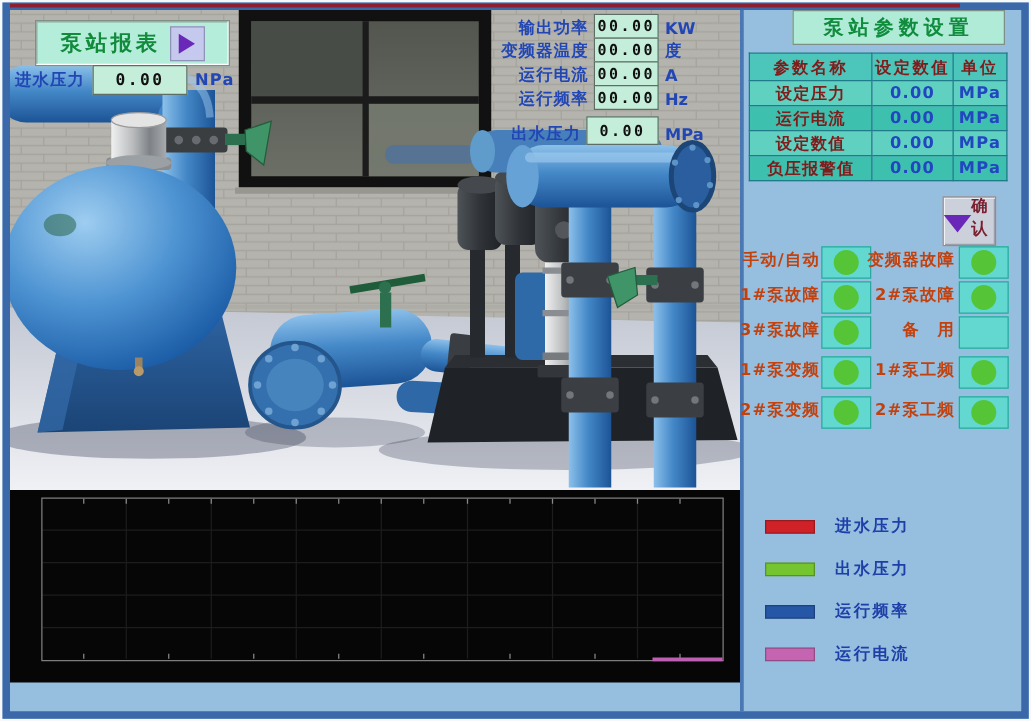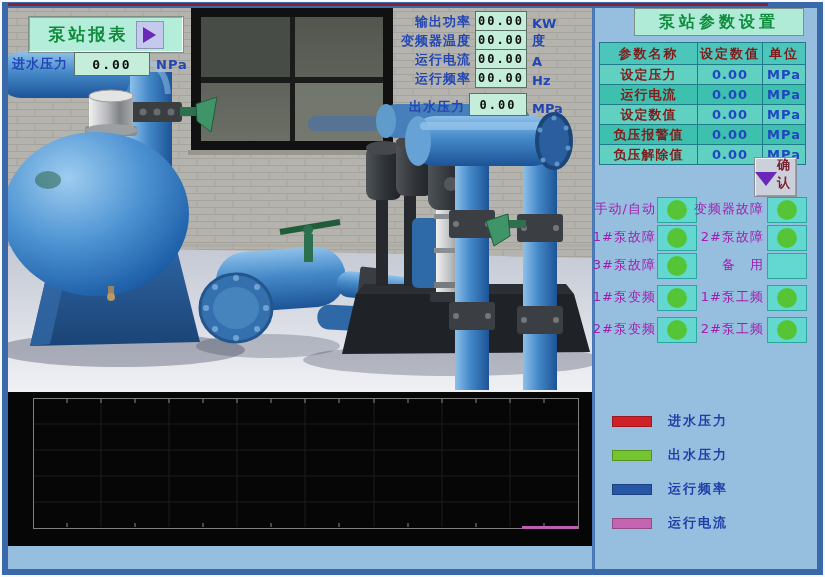--- a/index.html
+++ b/index.html
@@ -42,21 +42,21 @@
   table.params .c-unit{width:42px;font-family:Liberation Mono, monospace;}
   table.params tr.odd td{background:#60d1c1;}
   table.params tr.even td{background:#3ec0ae;}
   table.params td.p-name{color:#7f1d1d;}
   table.params td.p-val,table.params td.p-unit{color:#2146c0;}
   .confirm-btn{position:absolute;left:158px;top:149px;width:41px;height:38px;background:#ccd0da;border:1px solid #8a8e98;
       box-shadow:inset 1px 1px 0 #f0f2f6,inset -1px -1px 0 #9aa0aa;display:flex;flex-direction:row;align-items:center;cursor:pointer;}
   .tri-down{width:0;height:0;border-top:14px solid #6a28b8;border-left:11px solid transparent;border-right:11px solid transparent;margin-top:3px;}
   .confirm-btn .lbl{color:#7a1f2f;font-weight:bold;font-size:13px;margin-top:-7px;letter-spacing:1px;}
   .ind-row{position:absolute;left:0;width:218px;height:24px;}
-  .ind-label{position:absolute;color:#a21caf;font-weight:normal;font-size:13px;letter-spacing:1px;line-height:24px;white-space:nowrap;}
+  .ind-label{position:absolute;color:#c2410c;font-weight:bold;font-size:13px;letter-spacing:1px;line-height:24px;white-space:nowrap;}
   .ind-label.l{left:-4px;width:64px;text-align:right;}
   .ind-label.r{left:98px;width:70px;text-align:right;}
   .ind-box{position:absolute;top:0;width:38px;height:24px;background:#62d8d0;border:1px solid #2aa8a0;display:flex;align-items:center;justify-content:center;}
   .ind-box.bl{left:61px;}
   .ind-box.br{left:171px;}
   .led{width:20px;height:20px;border-radius:50%;background:#55c437;display:none;}
   .led.on{display:block;}
   .legend-row{position:absolute;left:16px;height:12px;display:flex;align-items:center;}
   .legend-swatch{width:38px;height:9px;border:1px solid rgba(0,0,0,.25);}
   .legend-label{margin-left:16px;color:#1f3fa8;font-weight:bold;font-size:13px;letter-spacing:2px;white-space:nowrap;}
@@ -344,25 +344,20 @@
       <tr class="odd">
         <td class="p-name">设定数值</td>
         <td class="p-val">0.00</td>
         <td class="p-unit">MPa</td>
       </tr>
       <tr class="even">
         <td class="p-name">负压报警值</td>
         <td class="p-val">0.00</td>
         <td class="p-unit">MPa</td>
       </tr>
-      <tr class="odd">
-        <td class="p-name">负压解除值</td>
-        <td class="p-val">0.00</td>
-        <td class="p-unit">MPa</td>
-      </tr>
     </tbody>
       </table>
 
     <div class="confirm-btn">
       <span class="tri-down"></span>
       <span class="lbl">确认</span>
     </div>
 
     <div class="ind-row" style="top:189px">
       <span class="ind-label l">手动/自动</span>

